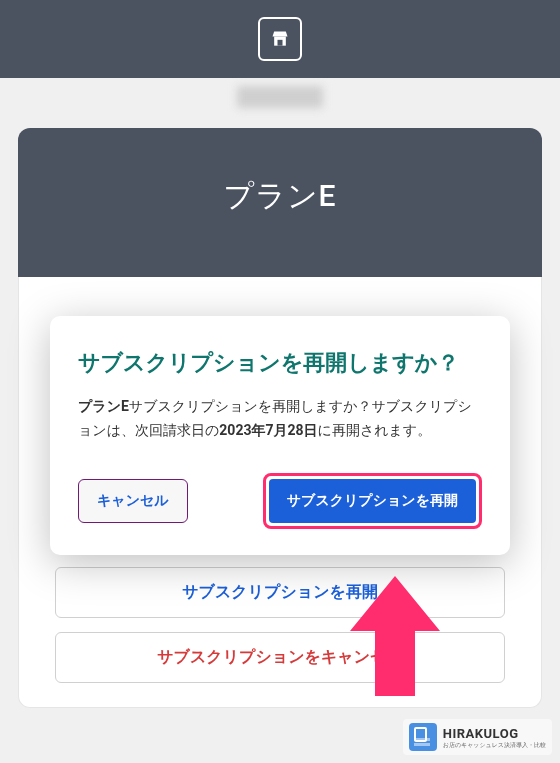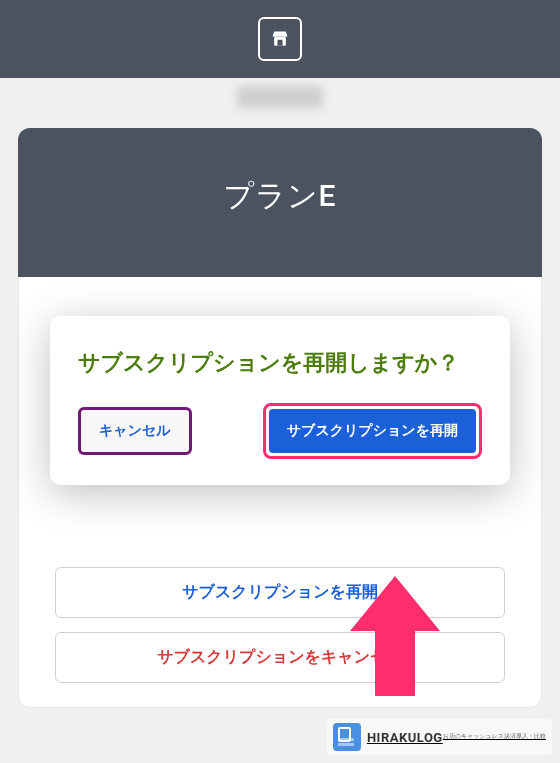--- a/index.html
+++ b/index.html
@@ -89,39 +89,39 @@
     right: 50px;
     background: #ffffff;
     border-radius: 10px;
     box-shadow: 0 8px 40px rgba(0,0,0,0.25);
     padding: 30px 28px 26px;
     pointer-events: auto;
   }
   .modal-title {
     font-size: 22px;
     font-weight: 700;
-    color: #4d7c0f;
+    color: #0f766e;
     line-height: 1.5;
-    margin-bottom: 24px;
+    margin-bottom: 16px;
   }
   .modal-body {
     font-size: 14px;
     color: #333;
     line-height: 1.7;
     margin-bottom: 30px;
   }
   .modal-body b { font-weight: 700; }
   .modal-actions {
     display: flex;
     justify-content: space-between;
     align-items: center;
     gap: 12px;
   }
   .btn-secondary {
-    border: 3px solid #701a75;
+    border: 1px solid #701a75;
     background: #f7f7f7;
     color: #1b5fd9;
     font-weight: 700;
     font-size: 14px;
     padding: 12px 18px;
     border-radius: 6px;
     cursor: pointer;
   }
   .btn-primary-wrap {
     border: 3px solid #ff2d6d;
@@ -175,23 +175,22 @@
     content: "";
     position: absolute;
     width: 16px; height: 3px;
     background: #fff;
     bottom: 5px; left: 5px;
     box-shadow: 0 -5px 0 #fff;
     opacity: 0.5;
   }
   .watermark-text {
     display: flex;
-    flex-direction: row;
+    flex-direction: column;
     line-height: 1;
-    text-decoration: underline;
   }
   .watermark-main {
     font-size: 13px;
     font-weight: 700;
     color: #333;
     letter-spacing: 0.5px;
   }
   .watermark-sub {
     font-size: 6px;
     color: #666;
@@ -219,20 +218,23 @@
 
 <div class="below-card">
   <div class="spacer-for-modal"></div>
   <div class="bg-btn">サブスクリプションを再開</div>
   <div class="bg-btn cancel">サブスクリプションをキャンセル</div>
 </div>
 
 <div class="overlay">
   <div class="modal">
     <div class="modal-title">サブスクリプションを再開しますか？</div>
+    <div class="modal-body">
+      <b>プランE</b><span>サブスクリプションを再開しますか？サブスクリプションは、次回請求日の</span><b>2023年7月28日</b><span>に再開されます。</span>
+    </div>
     <div class="modal-actions">
       <button class="btn-secondary">キャンセル</button>
       <div class="btn-primary-wrap">
         <button class="btn-primary">サブスクリプションを再開</button>
       </div>
     </div>
   </div>
 </div>
 
 <div class="arrow-annotation">

